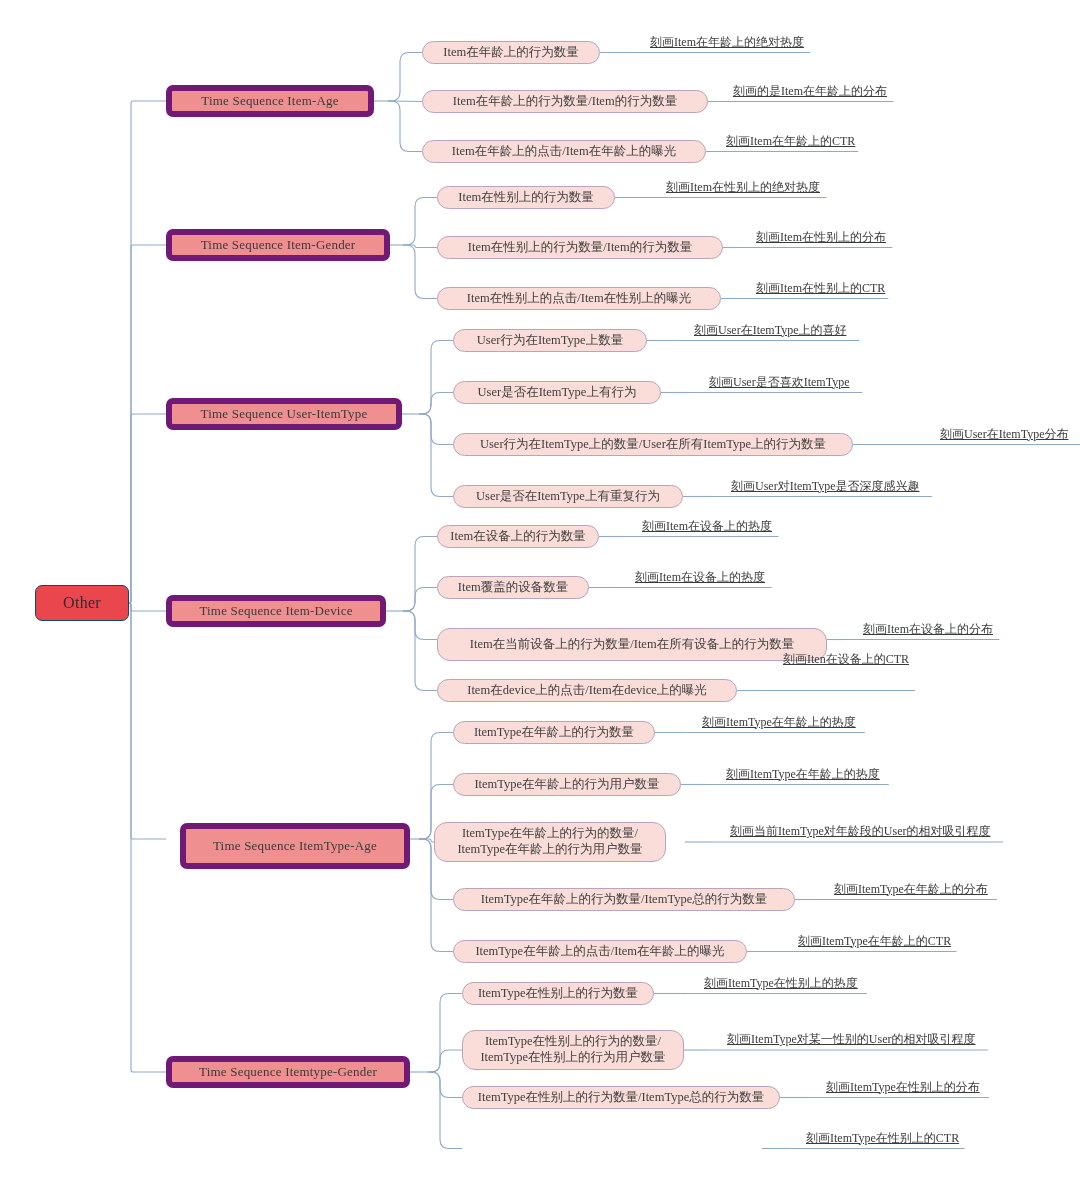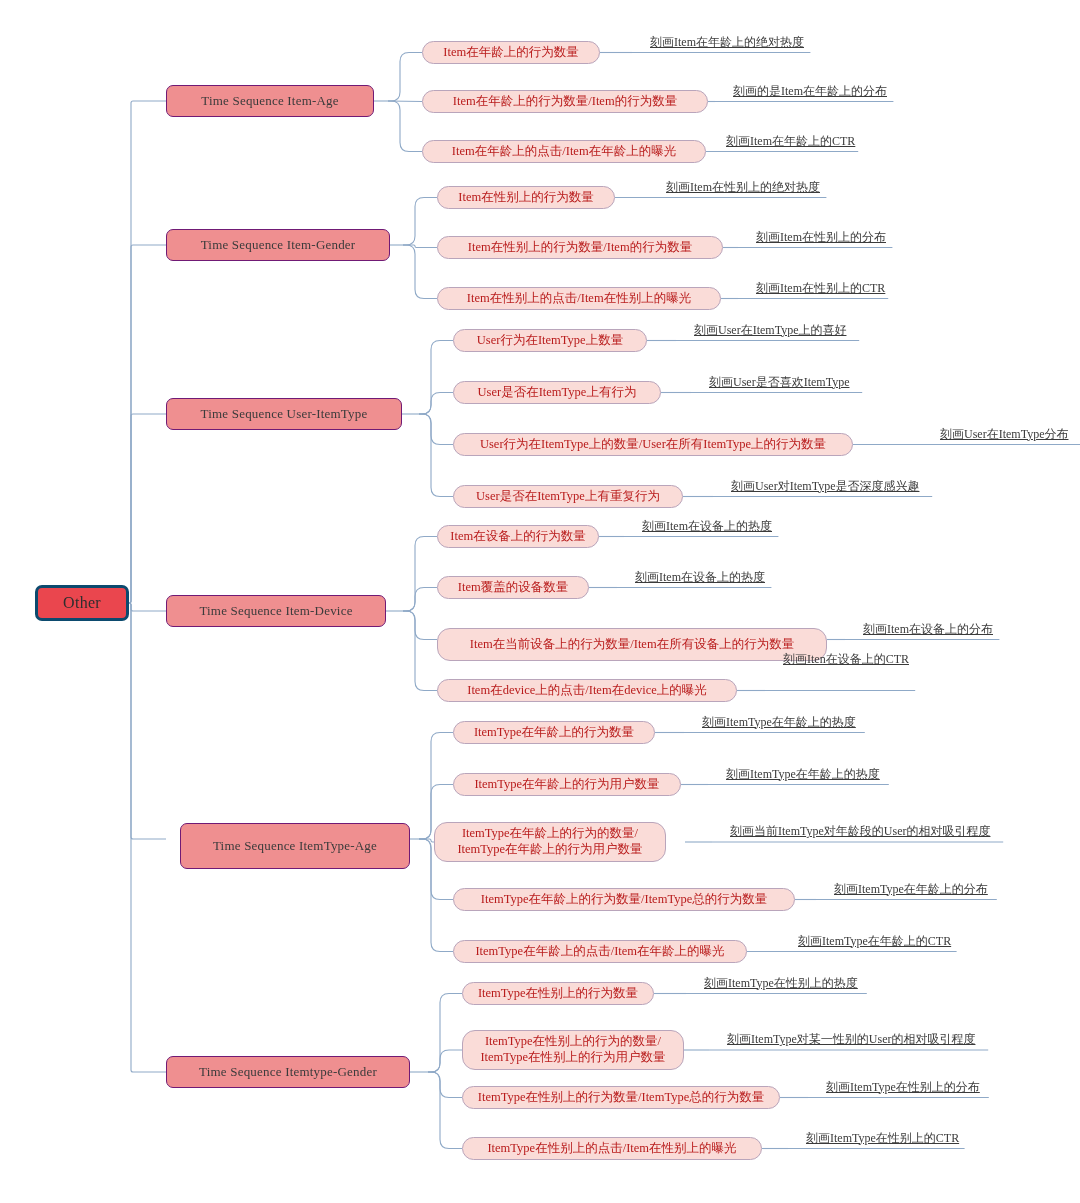--- a/index.html
+++ b/index.html
@@ -35,39 +35,39 @@
     box-sizing: border-box;
     display: flex;
     align-items: center;
     justify-content: center;
     text-align: center;
     white-space: pre-line;
     line-height: 1.25;
   }
   .node-root {
     background: #ea464e;
-    border: 3px solid #0c4a6e;
+    border: 1px solid #0c4a6e;
     border-radius: 7px;
     color: #2e2e2e;
     font-size: 16px;
     letter-spacing: 0.3px;
   }
   .node-branch {
     background: #ef8f90;
-    border: 1px solid #701a75;
+    border: 6px solid #701a75;
     border-radius: 7px;
     color: #3b3b3b;
     font-size: 13px;
     letter-spacing: 0.2px;
   }
   .node-leaf {
     background: #fadcd8;
     border: 1px solid #b9a5bb;
     border-radius: 13px;
-    color: #b91c1c;
+    color: #404040;
     font-size: 12.5px;
     padding: 2px 8px;
   }
   .annot {
     position: absolute;
     font-size: 12px;
     color: #3b3b3b;
     white-space: nowrap;
     line-height: 1;
     text-decoration: underline;
@@ -206,15 +206,14 @@
     <div class="node node-leaf" style="left: 453px; top: 940px; width: 294px; height: 23px;">ItemType在年龄上的点击/Item在年龄上的曝光</div>
     <div class="annot" style="left: 798px; top: 934.5px;">刻画ItemType在年龄上的CTR</div>
     <div class="node node-branch" style="left: 166px; top: 1056px; width: 244px; height: 32px;">Time Sequence Itemtype-Gender</div>
     <div class="node node-leaf" style="left: 462px; top: 982px; width: 192px; height: 23px;">ItemType在性别上的行为数量</div>
     <div class="annot" style="left: 704px; top: 976.5px;">刻画ItemType在性别上的热度</div>
     <div class="node node-leaf" style="left: 462px; top: 1030px; width: 222px; height: 40px;">ItemType在性别上的行为的数量/
 ItemType在性别上的行为用户数量</div>
     <div class="annot" style="left: 727px; top: 1033px; text-align: right;">刻画ItemType对某一性别的User的相对吸引程度</div>
     <div class="node node-leaf" style="left: 462px; top: 1086px; width: 318px; height: 23px;">ItemType在性别上的行为数量/ItemType总的行为数量</div>
     <div class="annot" style="left: 826px; top: 1080.5px;">刻画ItemType在性别上的分布</div>
-    <div class="node node-leaf" style="left: 462px; top: 1137px; width: 300px; height: 23px;">ItemType在性别上的点击/Item在性别上的曝光</div>
     <div class="annot" style="left: 806px; top: 1131.5px;">刻画ItemType在性别上的CTR</div>
   </div>
 
 </body></html>

